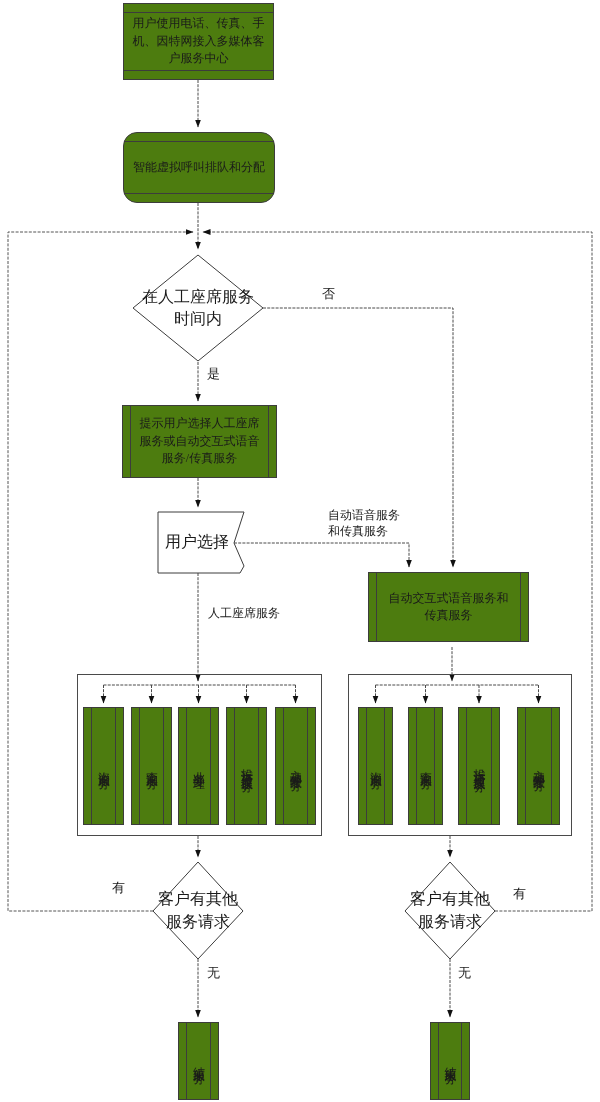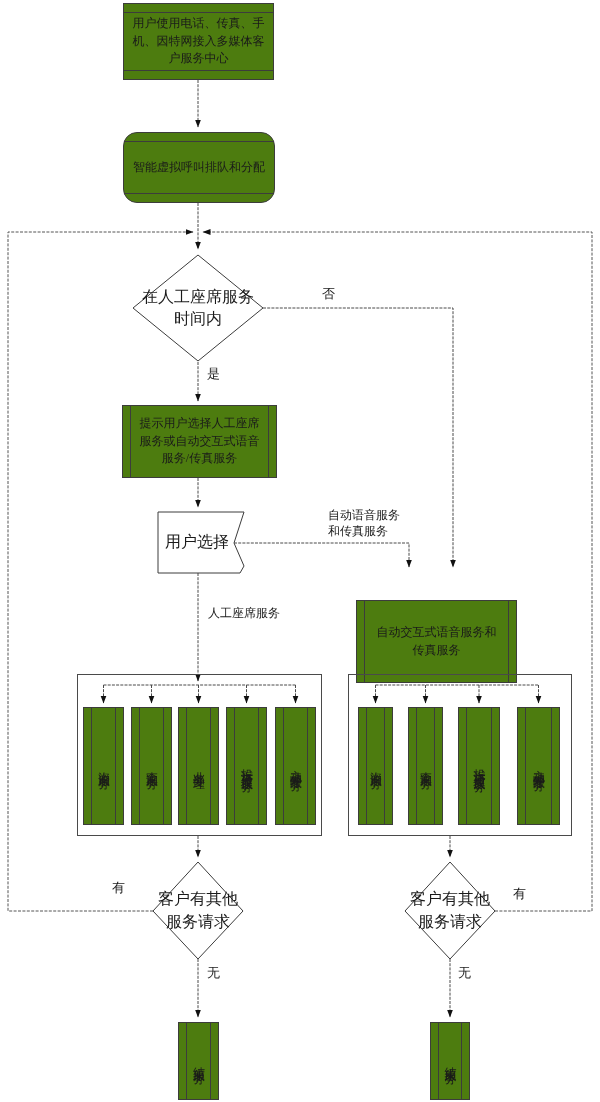--- a/index.html
+++ b/index.html
@@ -84,21 +84,21 @@
     </g>
   </svg>
 
   <div class="node hbars" style="left:123px; top:3px;   width:151px; height:77px;">用户使用电话、传真、手
 机、因特网接入多媒体客
 户服务中心</div>
   <div class="node hbars" style="left:123px; top:132px; width:152px; height:71px;border-radius:14px;">智能虚拟呼叫排队和分配</div>
   <div class="node vbars" style="left:122px; top:405px; width:155px; height:73px;">提示用户选择人工座席
 服务或自动交互式语音
 服务/传真服务</div>
-  <div class="node vbars" style="left:356px; top:572px; width:161px; height:83px;margin-top:28px;">自动交互式语音服务和
+  <div class="node vbars" style="left:368px; top:572px; width:161px; height:70px;">自动交互式语音服务和
 传真服务</div>
 
   <div class="group" style="left:77px;  top:674px; width:245px; height:162px;"></div>
   <div class="group" style="left:348px; top:674px; width:224px; height:162px;"></div>
 
   <div class="node vbars vtext" style="left:83px;  top:707px; width:41px; height:118px;">咨询服务</div>
   <div class="node vbars vtext" style="left:131px; top:707px; width:41px; height:118px;">查询服务</div>
   <div class="node vbars vtext" style="left:178px; top:707px; width:41px; height:118px;">业务受理</div>
   <div class="node vbars vtext" style="left:226px; top:707px; width:41px; height:118px;">投诉与建议服务</div>
   <div class="node vbars vtext" style="left:275px; top:707px; width:41px; height:118px;">主动外呼服务</div>

